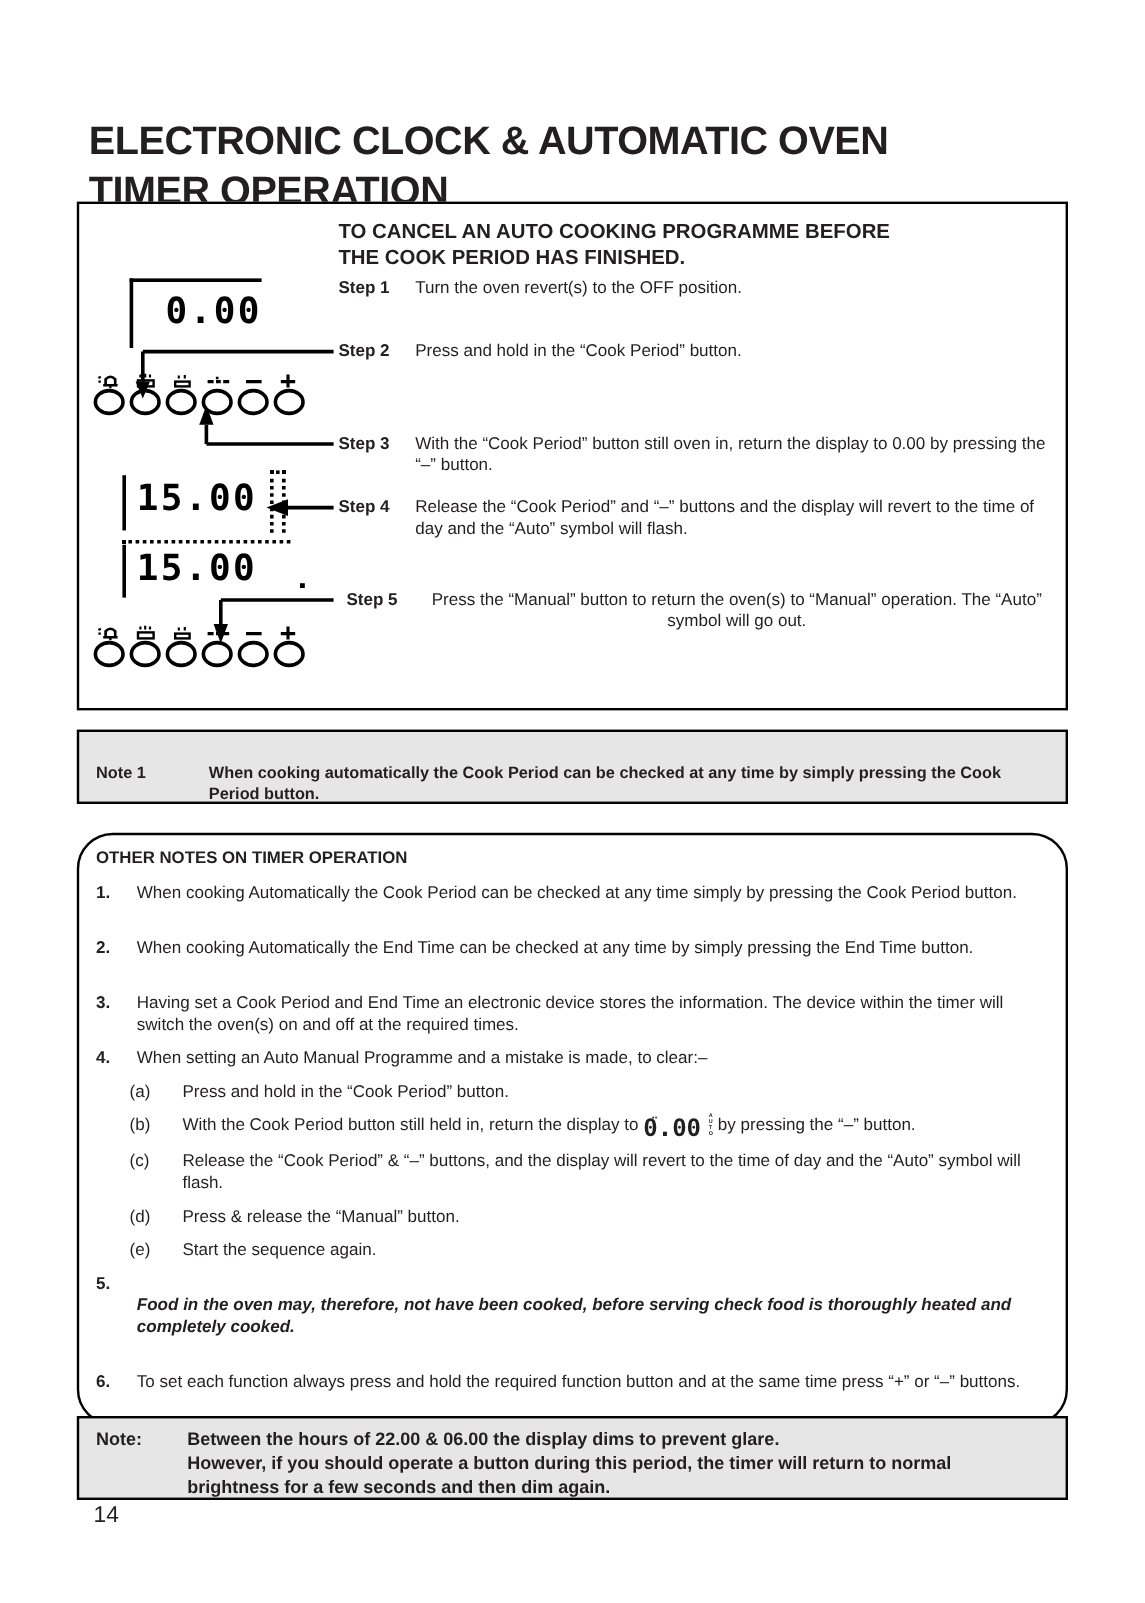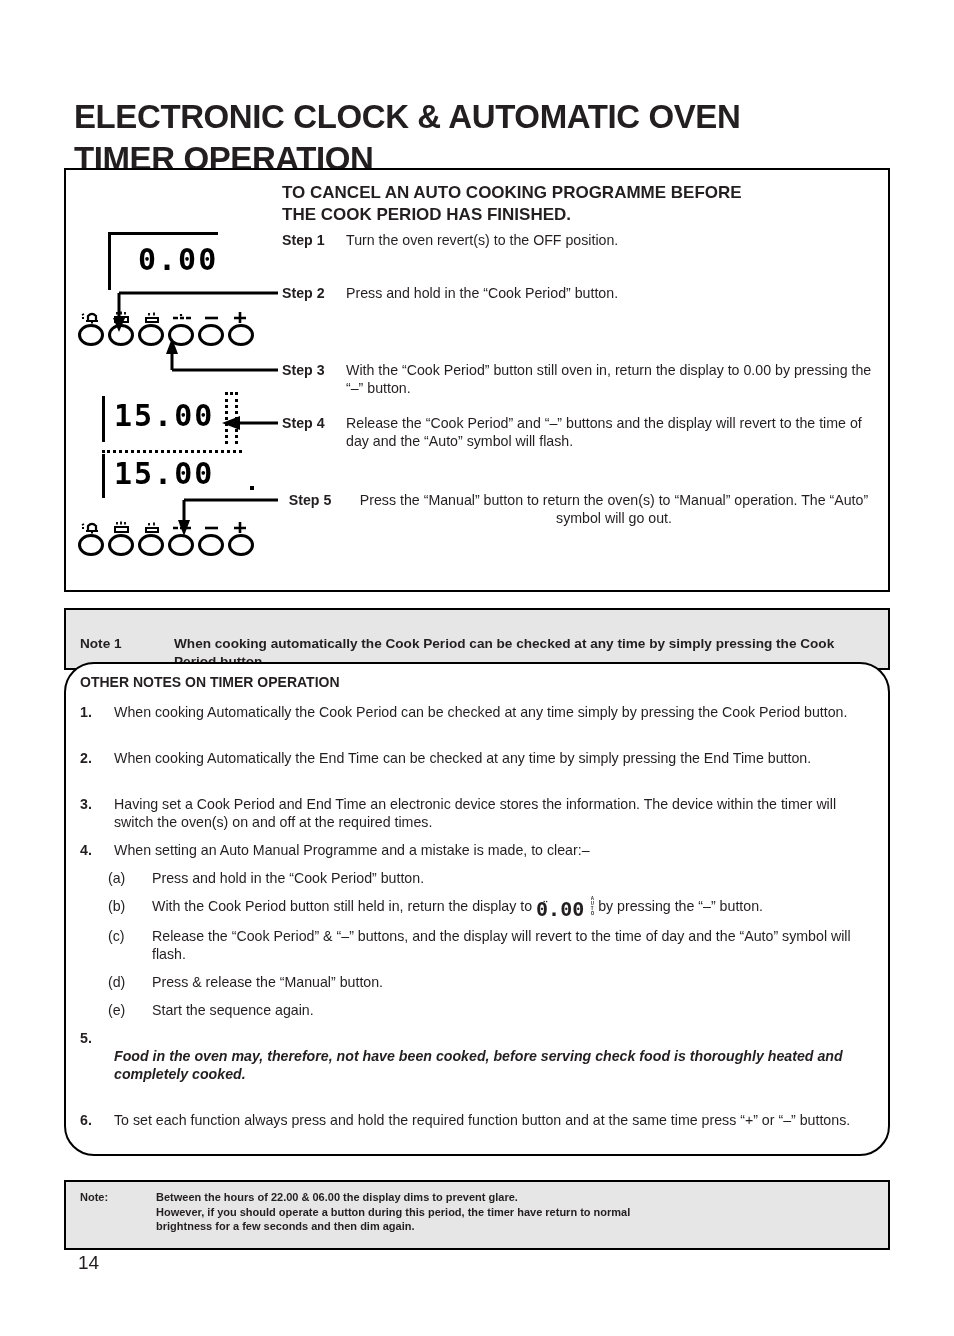--- a/index.html
+++ b/index.html
@@ -32,21 +32,21 @@
   
   .box {
     position: absolute;
     border: 2px solid #000;
     background: #fff;
   }
   .box.shaded { background: #e6e6e6; }
 
   #box-steps   { left: 64px; top: 168px;  width: 826px; height: 424px; }
   #box-note1   { left: 64px; top: 608px;  width: 826px; height: 62px;  }
-  #box-other   { left: 64px; top: 662px;  width: 826px; height: 494px; border-radius: 30px; }
+  #box-other   { left: 64px; top: 694px;  width: 826px; height: 494px; border-radius: 30px; }
   #box-notedim { left: 64px; top: 1180px; width: 826px; height: 70px;  }
 
   
   .steps-heading {
     position: absolute;
     left: 216px; top: 12px; width: 600px;
     font-size: 17px; font-weight: bold; line-height: 1.3;
     color: #231f20;
   }
   .steps-heading .ln { display: block; }
@@ -166,21 +166,21 @@
     font-size: 4.5px; font-weight: bold;
     line-height: 1.08;
     letter-spacing: 0;
   }
   .mini-lcd .mini-auto span { display: block; }
   .mini-lcd .mini-tick { position: absolute; left: 7px; top: -4px; font-size: 9px; letter-spacing: 1px; }
 
   
   .notedim-inner {
     position: absolute; left: 14px; top: 8px; right: 12px;
-    font-size: 11px; font-weight: bold; line-height: 1.33; color: #231f20;
+    font-size: 15px; font-weight: bold; line-height: 1.33; color: #231f20;
   }
   .notedim-label { position: absolute; left: 0; top: 0; width: 60px; }
   .notedim-body { display: block; margin-left: 76px; }
   .notedim-body .ln { display: block; }
 
   
   .page-num {
     position: absolute; left: 78px; top: 1252px;
     font-size: 19px; color: #231f20;
   }
@@ -457,21 +457,21 @@
       <span class="ol-num">6.</span>
       <span class="ol-body">To set each function always press and hold the required function button and at the same time press “+” or “–” buttons.</span>
     </div>
   </div>
 
   <div class="box shaded" id="box-notedim">
     <div class="notedim-inner">
       <span class="notedim-label">Note:</span>
       <span class="notedim-body">
         <span class="ln">Between the hours of 22.00 &amp; 06.00 the display dims to prevent glare.</span>
-        <span class="ln">However, if you should operate a button during this period, the timer have return to normal</span>
+        <span class="ln">However, if you should operate a button during this period, the timer will return to normal</span>
         <span class="ln">brightness for a few seconds and then dim again.</span>
       </span>
     </div>
   </div>
 
   <div class="page-num">14</div>
 
 </div>
 
 </body></html>

